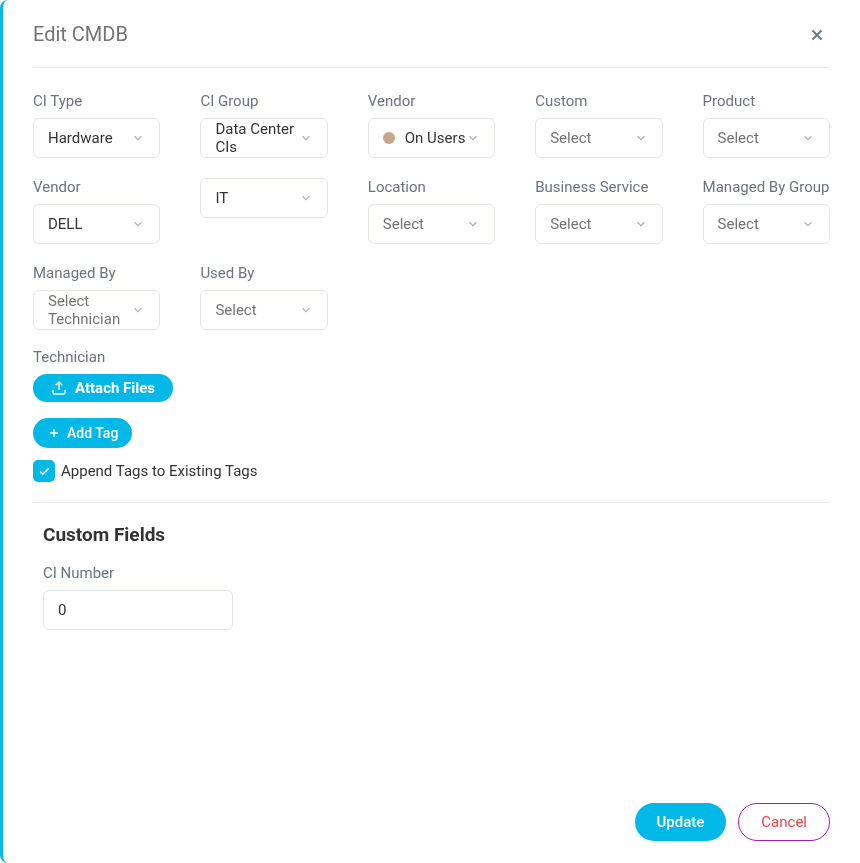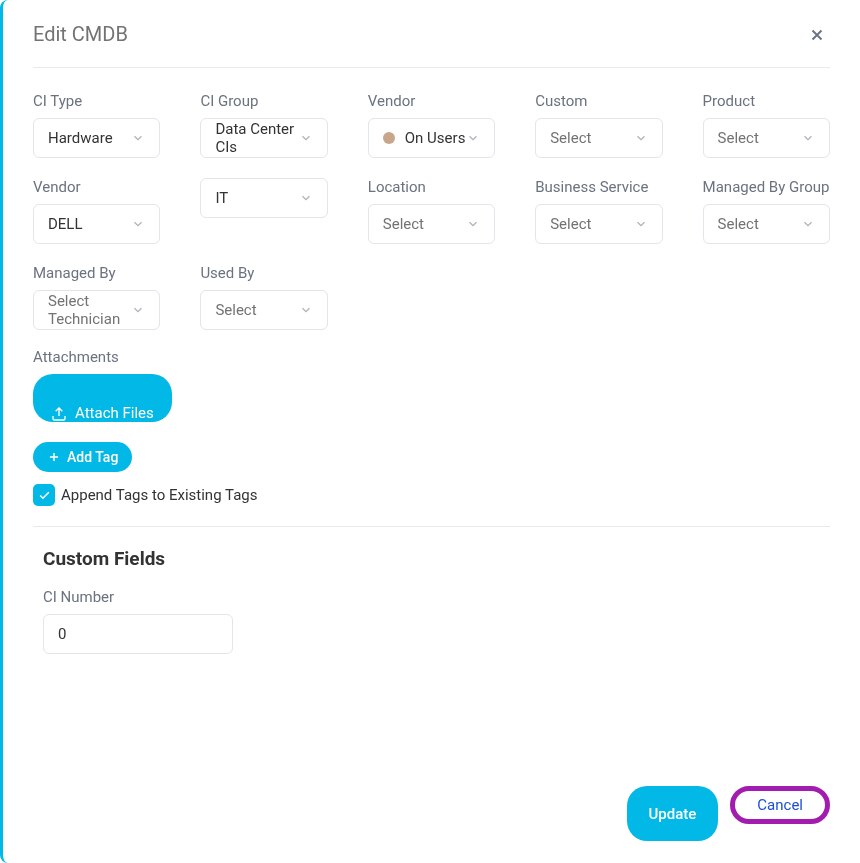--- a/index.html
+++ b/index.html
@@ -95,27 +95,27 @@
       flex-shrink: 0;
     }
     .attachments-section {
       margin-bottom: 16px;
     }
     .btn-primary {
       background: #02b8e6;
       color: #fff;
       border: none;
       border-radius: 20px;
-      height: 48px;
+      height: 28px;
       padding: 0 18px;
       font-size: 15px;
-      font-weight: 400;
+      font-weight: 700;
       cursor: pointer;
       display: inline-flex;
-      align-items: flex-end;
+      align-items: center;
       gap: 8px;
     }
     .btn-upload-icon {
       width: 16px;
       height: 16px;
     }
     .btn-plus-icon {
       width: 14px;
       height: 14px;
     }
@@ -188,30 +188,30 @@
       display: flex;
       justify-content: flex-end;
       gap: 12px;
       padding-top: 20px;
     }
     .btn-update {
       background: #02b8e6;
       color: #fff;
       border: none;
       border-radius: 20px;
-      height: 55px;
+      height: 38px;
       padding: 0 22px;
       font-size: 15px;
       font-weight: 500;
       cursor: pointer;
     }
     .btn-cancel {
       background: #fff;
-      color: #1d4ed8;
-      border: 5px solid #a21caf;
+      color: #ef4444;
+      border: 1px solid #a21caf;
       border-radius: 20px;
       height: 38px;
       padding: 0 22px;
       font-size: 15px;
       cursor: pointer;
     }
   </style>
 </head>
 <body>
 
@@ -334,21 +334,21 @@
       <div class="select-input">
         <span class="select-value placeholder">Select</span>
         <svg class="chevron" viewBox="0 0 24 24" fill="none" stroke="currentColor" stroke-width="2">
             <path d="M6 9l6 6 6-6"></path>
           </svg>
       </div>
     </div>
   </div>
 
   <div class="attachments-section">
-    <div class="form-label">Attachments</div>
+    <div class="form-label">Technician</div>
     <button class="btn-primary">
       <svg class="btn-upload-icon" viewBox="0 0 24 24" fill="none" stroke="currentColor" stroke-width="2">
           <path d="M21 15v4a2 2 0 0 1-2 2H5a2 2 0 0 1-2-2v-4M17 8l-5-5-5 5M12 3v12"></path>
         </svg>
       <span>Attach Files</span>
     </button>
   </div>
 
   <div>
     <button class="add-tag-btn">

